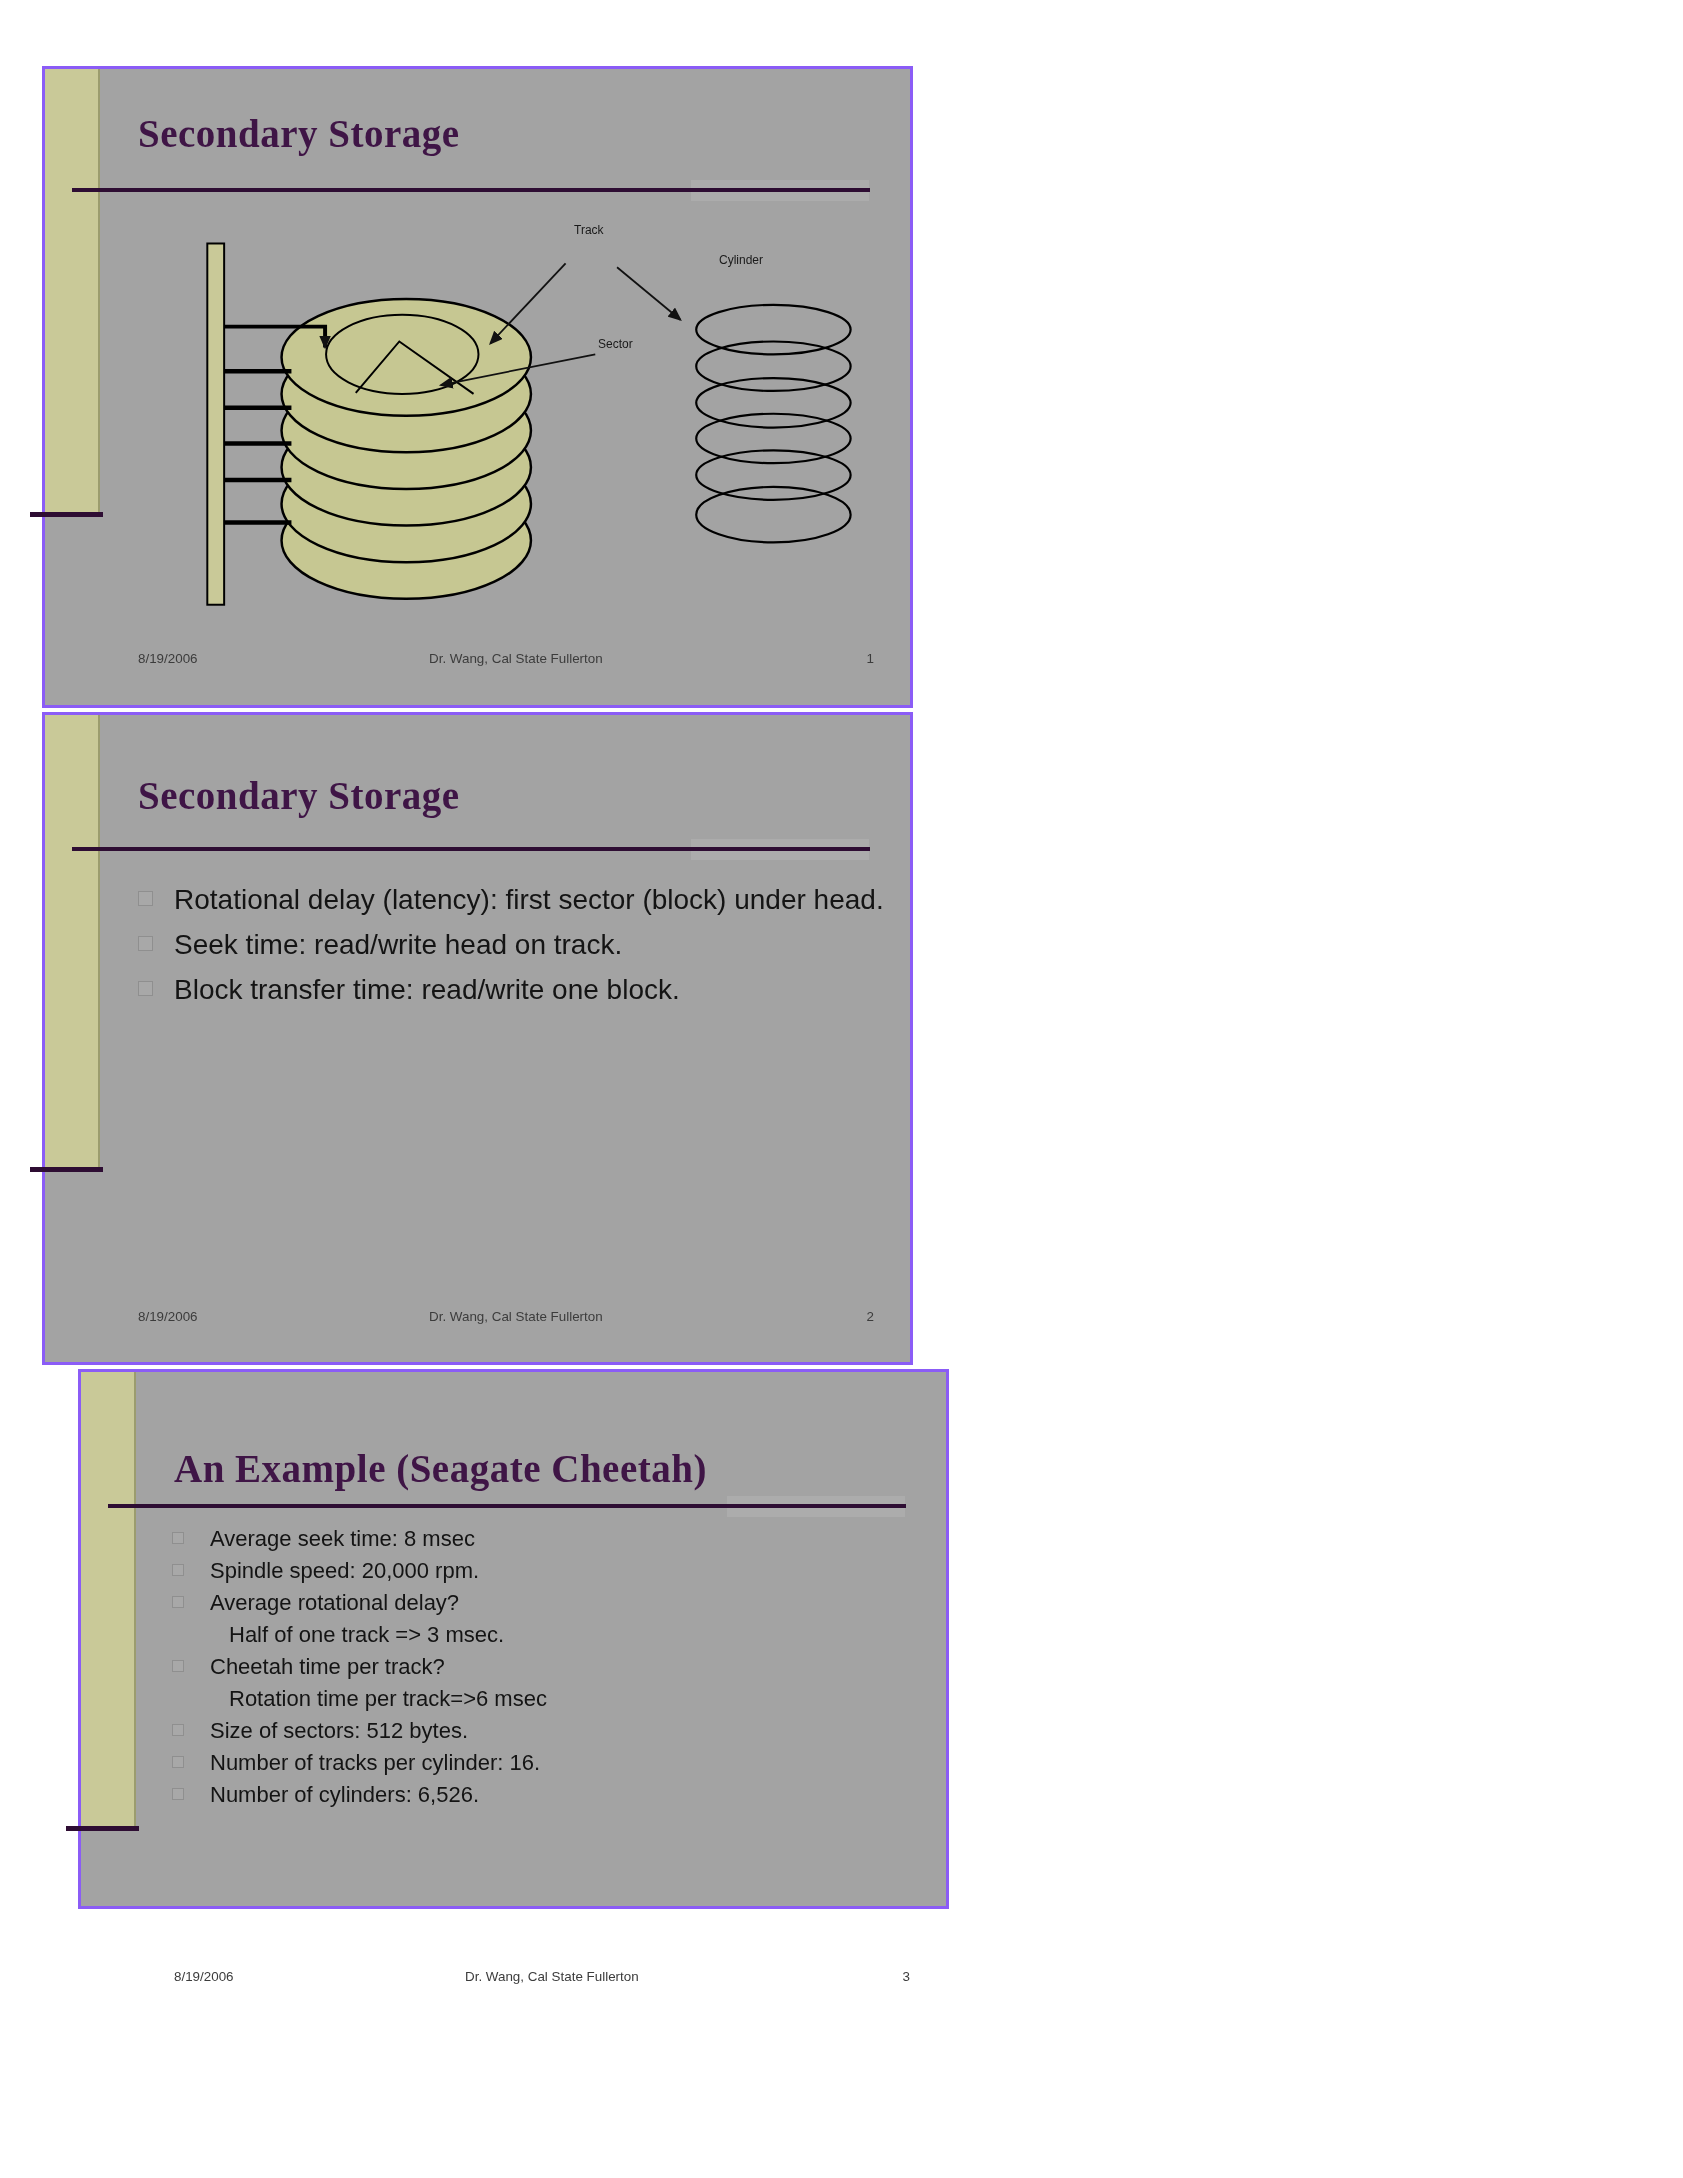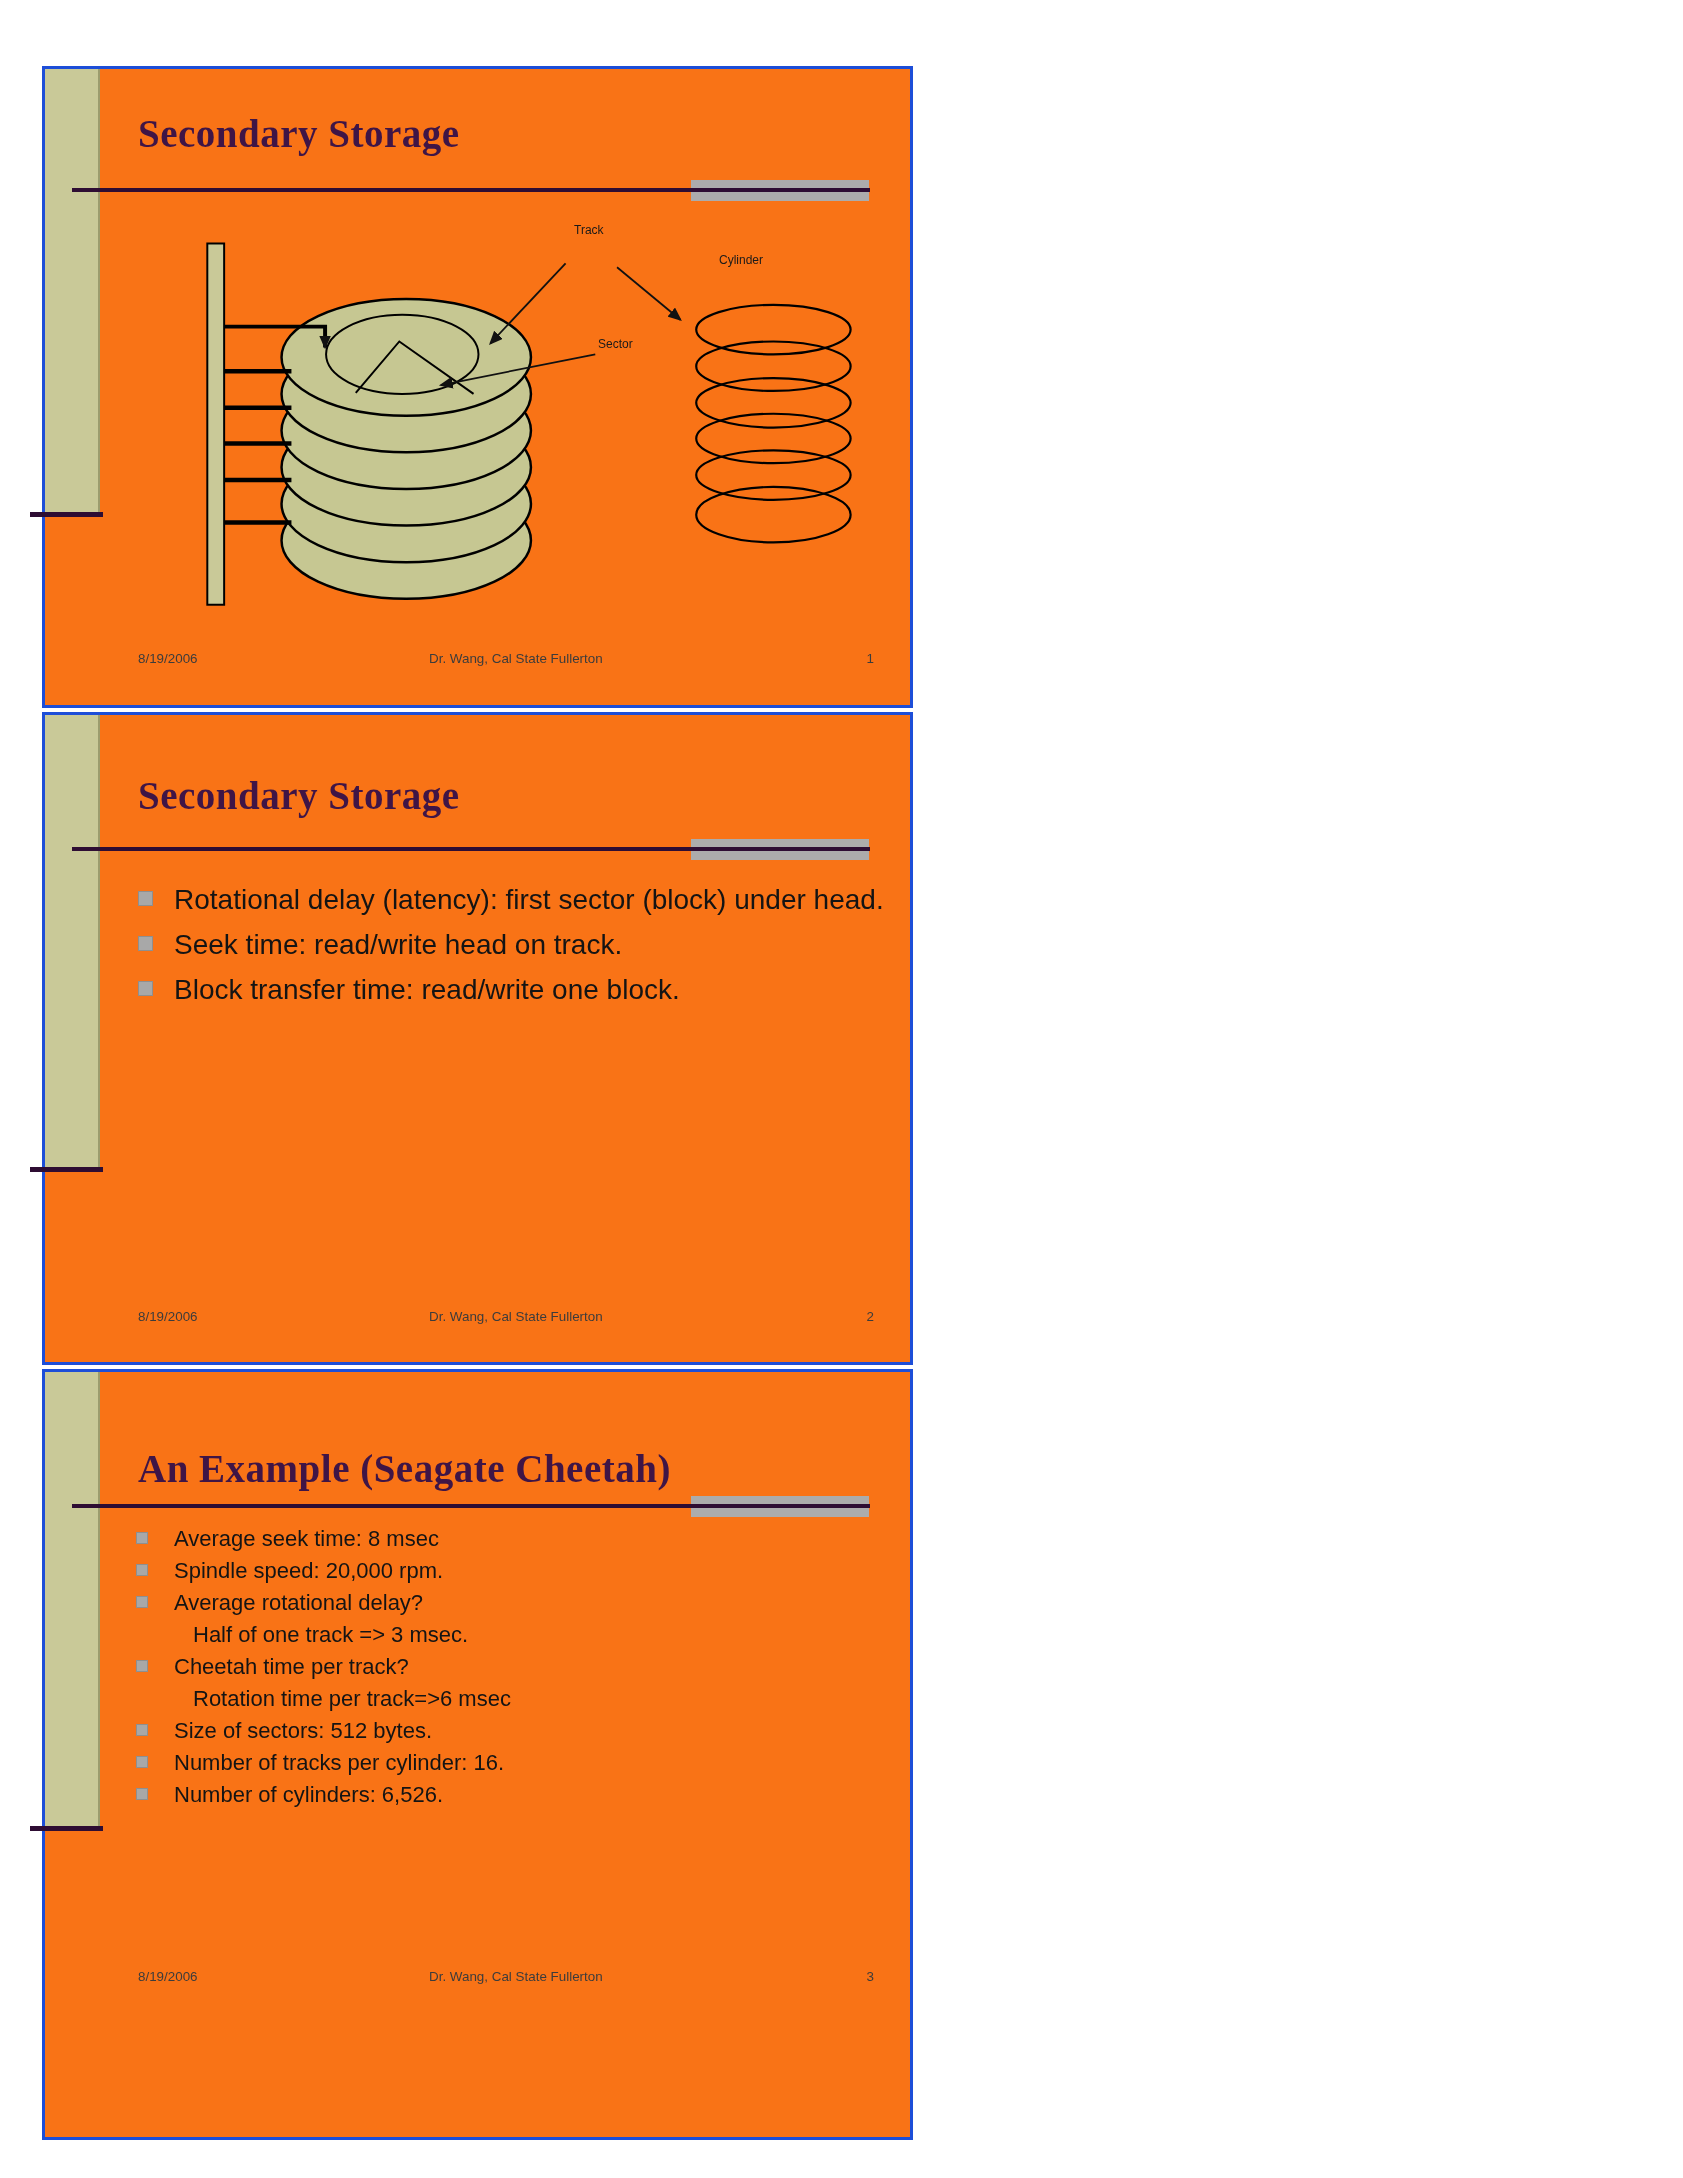--- a/index.html
+++ b/index.html
@@ -1,19 +1,19 @@
 <!DOCTYPE html>
 <html><head>
 <meta charset="utf-8">
 <style>
   html,body { margin:0; padding:0; background:#ffffff; }
   .stage { position:relative; width:1683px; height:2178px; background:#ffffff;
            font-family:"Liberation Sans", sans-serif; }
-  .slide { position:absolute; left:42px; width:871px; background:#f97316;
-           border:3px solid #1d4ed8; box-sizing:border-box; overflow:visible;text-decoration:underline; }
+  .slide { position:absolute; left:42px; width:871px; background:#a3a3a3;
+           border:3px solid #8b5cf6; box-sizing:border-box; overflow:visible;text-decoration:underline; }
   .sidebar { position:absolute; left:0; top:0; width:53px; background:#C9C998;
              border-right:2px solid #9B9C6E; }
   .sidebar-cap { position:absolute; left:-15px; width:73px; height:5px; background:#2E0D33; }
   .slide-title { position:absolute; left:93px; font-family:"Liberation Serif", serif;
                  font-size:39px; color:#3F1546; letter-spacing:0.5px; white-space:nowrap; }
   .title-rule { position:absolute; left:27px; width:798px; height:4px; background:#2E0D33; z-index:3; }
   .accent-bar { position:absolute; left:646px; width:178px; height:21px; background:#ACACAC; z-index:2; }
   .footer { position:absolute; left:0; top:0; width:100%; font-size:13.4px; color:#3C3C3C; }
   .footer .f-date   { position:absolute; left:93px; top:0; }
   .footer .f-author { position:absolute; left:384px; top:0; }
@@ -122,21 +122,21 @@
       </li>
     </ul>
 
     <div class="footer" style="top:594px;">
       <span class="f-date">8/19/2006</span>
       <span class="f-author">Dr. Wang, Cal State Fullerton</span>
       <span class="f-page">2</span>
     </div>
   </section>
 
-  <section class="slide" style="top:1369px; height:771px;">
+  <section class="slide" style="top:1369px; height:540px;margin-left:36px;">
     <div class="sidebar" style="height:456px;"></div>
     <div class="sidebar-cap" style="top:454px;"></div>
     <h1 class="slide-title" style="top:48px;">An Example (Seagate Cheetah)</h1>
     <div class="accent-bar" style="top:124px;"></div>
     <div class="title-rule" style="top:132px;"></div>
 
     <ul class="bullets b-sm">
       <li>
         <span class="sq"></span>
         <span>Average seek time: 8 msec</span>

